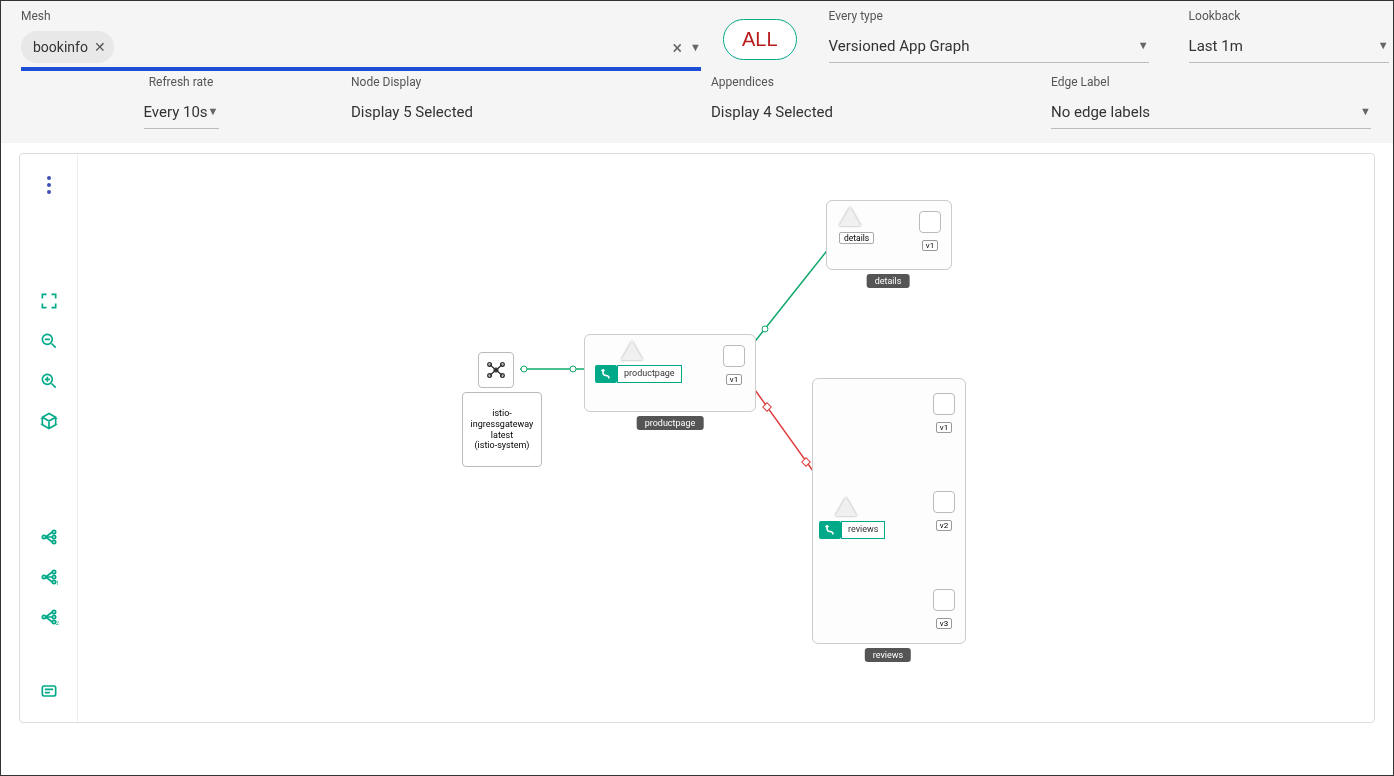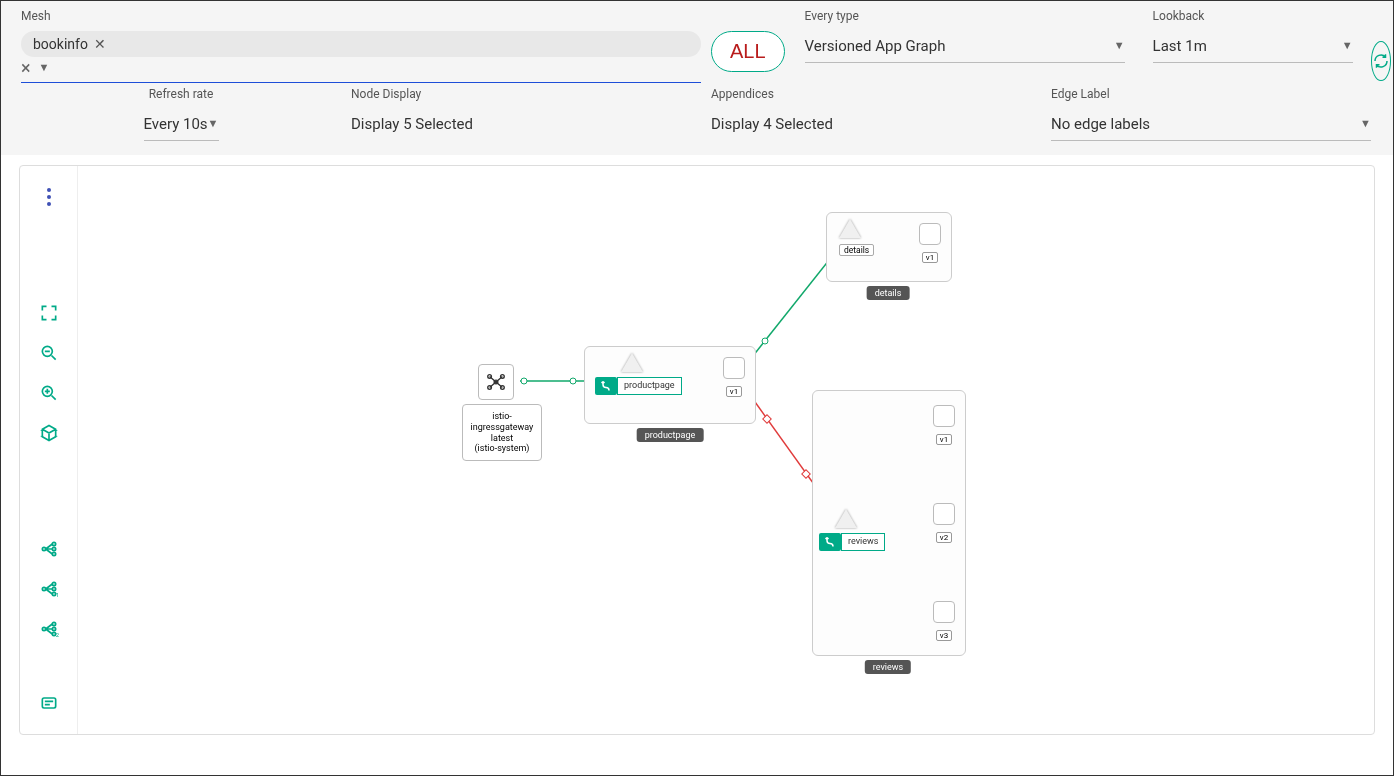--- a/index.html
+++ b/index.html
@@ -1,27 +1,27 @@
 <!DOCTYPE html>
 <html><head>
 <meta charset="utf-8">
 <style>
 * { box-sizing: border-box; margin: 0; padding: 0; }
 body { font-family: -apple-system, BlinkMacSystemFont, "Segoe UI", Roboto, Helvetica, Arial, sans-serif; background: #fff; width: 1394px; height: 776px; border: 1px solid #333; overflow: hidden; }
 
 .topbar { background: #f5f5f5; padding: 0; }
-.topbar-row { display: flex; gap: 10px; padding: 8px 20px 0 20px; }
+.topbar-row { display: flex; gap: 22px; padding: 8px 20px 0 20px; }
 .topbar-row2 { display: flex; gap: 10px; padding: 4px 20px 14px 20px; }
 
 .field-group { display: flex; flex-direction: column; }
 .field-label { font-size: 12px; color: #555; margin-bottom: 6px; }
 .field-value { font-size: 15px; color: #333; padding: 6px 0; border-bottom: 1px solid #bbb; display: flex; align-items: center; justify-content: space-between; cursor: pointer; min-height: 34px; }
 
 .mesh-group { flex: 0 0 680px; }
-.mesh-value { display: flex; justify-content: space-between; border-bottom: 1px solid #1d4ed8; padding: 2px 0 4px 0; min-height: 42px; flex-direction: column; }
+.mesh-value { display: flex; justify-content: space-between; border-bottom: 4px solid #1d4ed8; padding: 2px 0 4px 0; min-height: 42px; }
 .chip { background: #e8e8e8; border-radius: 16px; padding: 5px 8px 5px 12px; font-size: 14px; color: #333; display: inline-flex; align-items: center; gap: 6px; }
 .chip-x { cursor: pointer; font-size: 14px; color: #555; }
 .mesh-right { display: flex; align-items: center; gap: 8px; }
 .clear-x { color: #666; font-size: 18px; cursor: pointer; }
 .caret { color: #666; font-size: 11px; }
 
 .all-btn { border: 1.5px solid #0a8; color: #b91c1c; background: #fff; border-radius: 22px; padding: 8px 18px; font-size: 20px; font-weight: 500; cursor: pointer; align-self: flex-end; margin-bottom: 11px; }
 
 .gtype-group { flex: 0 0 320px; margin-left: 10px; }
 .lookback-group { flex: 0 0 200px; margin-left: 18px; }
@@ -256,21 +256,21 @@
       <div class="node-box" style="left:400px; top:198px; width:36px; height:36px; display:flex; align-items:center; justify-content:center;">
         <svg width="22" height="22" viewBox="0 0 24 24" stroke="#333" fill="none" stroke-width="1.5">
             <circle cx="12" cy="12" r="2"></circle>
             <circle cx="5" cy="6" r="2"></circle>
             <circle cx="19" cy="6" r="2"></circle>
             <circle cx="5" cy="18" r="2"></circle>
             <circle cx="19" cy="18" r="2"></circle>
             <path d="M12 12L5 6M12 12L19 6M12 12L5 18M12 12L19 18"></path>
           </svg>
       </div>
-      <div class="node-box" style="left:384px; top:238px; width:80px; padding:6px 2px; line-height:1.2;">
+      <div class="node-box" style="left:384px; top:238px; width:80px; padding:15px 2px; line-height:1.2;">
         <div>istio-ingressgateway</div>
         <div>latest</div>
         <div>(istio-system)</div>
       </div>
 
       <div class="group-box" style="left:506px; top:180px; width:172px; height:78px;">
         <div style="position:absolute; left:36px; top:6px;">
           <div class="tri"></div>
         </div>
         <div class="joined" style="position:absolute; left:10px; top:30px;">

